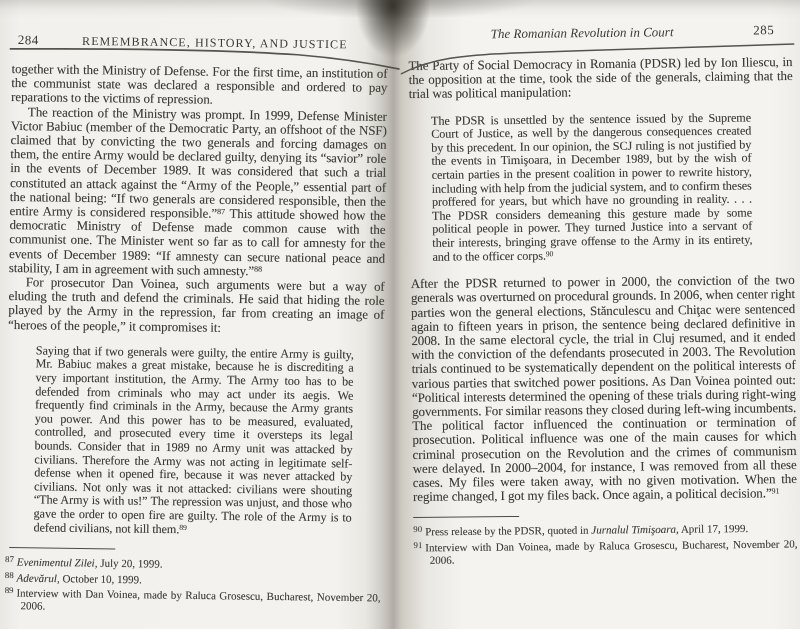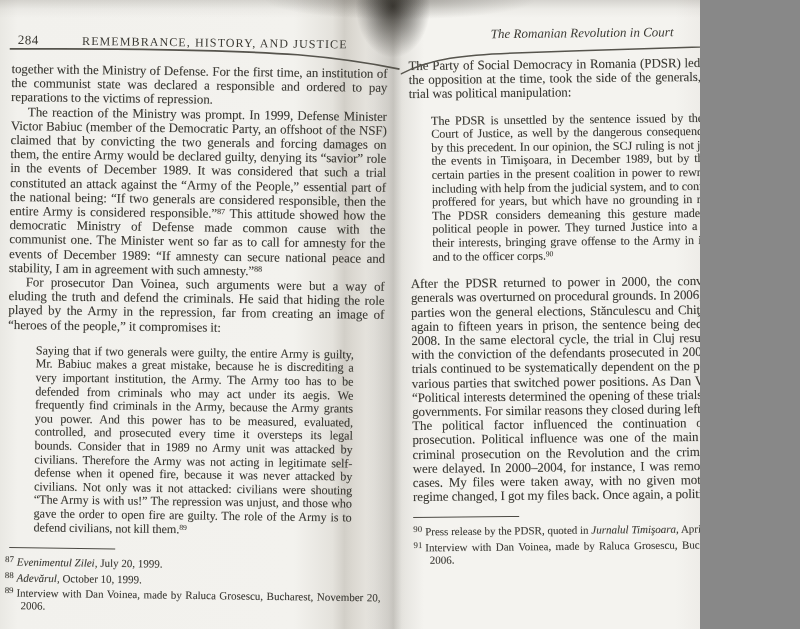--- a/index.html
+++ b/index.html
@@ -1,17 +1,17 @@
 <!DOCTYPE html>
 <html><head>
 <meta charset="utf-8">
 <style>
   html,body { margin:0; padding:0; background:#888; }
   .scan {
-    position:relative; width:700px; height:629px; overflow:hidden;
+    position:relative; width:800px; height:629px; overflow:hidden;
     font-family:"Liberation Serif", serif;
     color:#3a3933;
     background:
       radial-gradient(ellipse 52px 72px at 393px 6px, rgba(26,24,20,0.88), rgba(26,24,20,0) 72%),
       radial-gradient(ellipse 180px 26px at 400px 0px, rgba(70,66,60,0.35), rgba(70,66,60,0) 75%),
       linear-gradient(180deg, rgba(105,100,92,0.22) 0px, rgba(105,100,92,0.06) 9px, rgba(105,100,92,0) 18px),
       linear-gradient(90deg, #e9e8e3 0%, #f2f1ed 2.5%, #f3f2ee 42%, #e4e2dc 47.5%, #d2cfc8 49.2%, #dbd8d1 50.4%, #eae8e3 53.5%, #f4f3ef 58%, #f4f3ef 96.5%, #eeece8 100%);
   }
   .gutter {
     position:absolute; left:366px; top:0; width:58px; height:629px; z-index:5; pointer-events:none;

